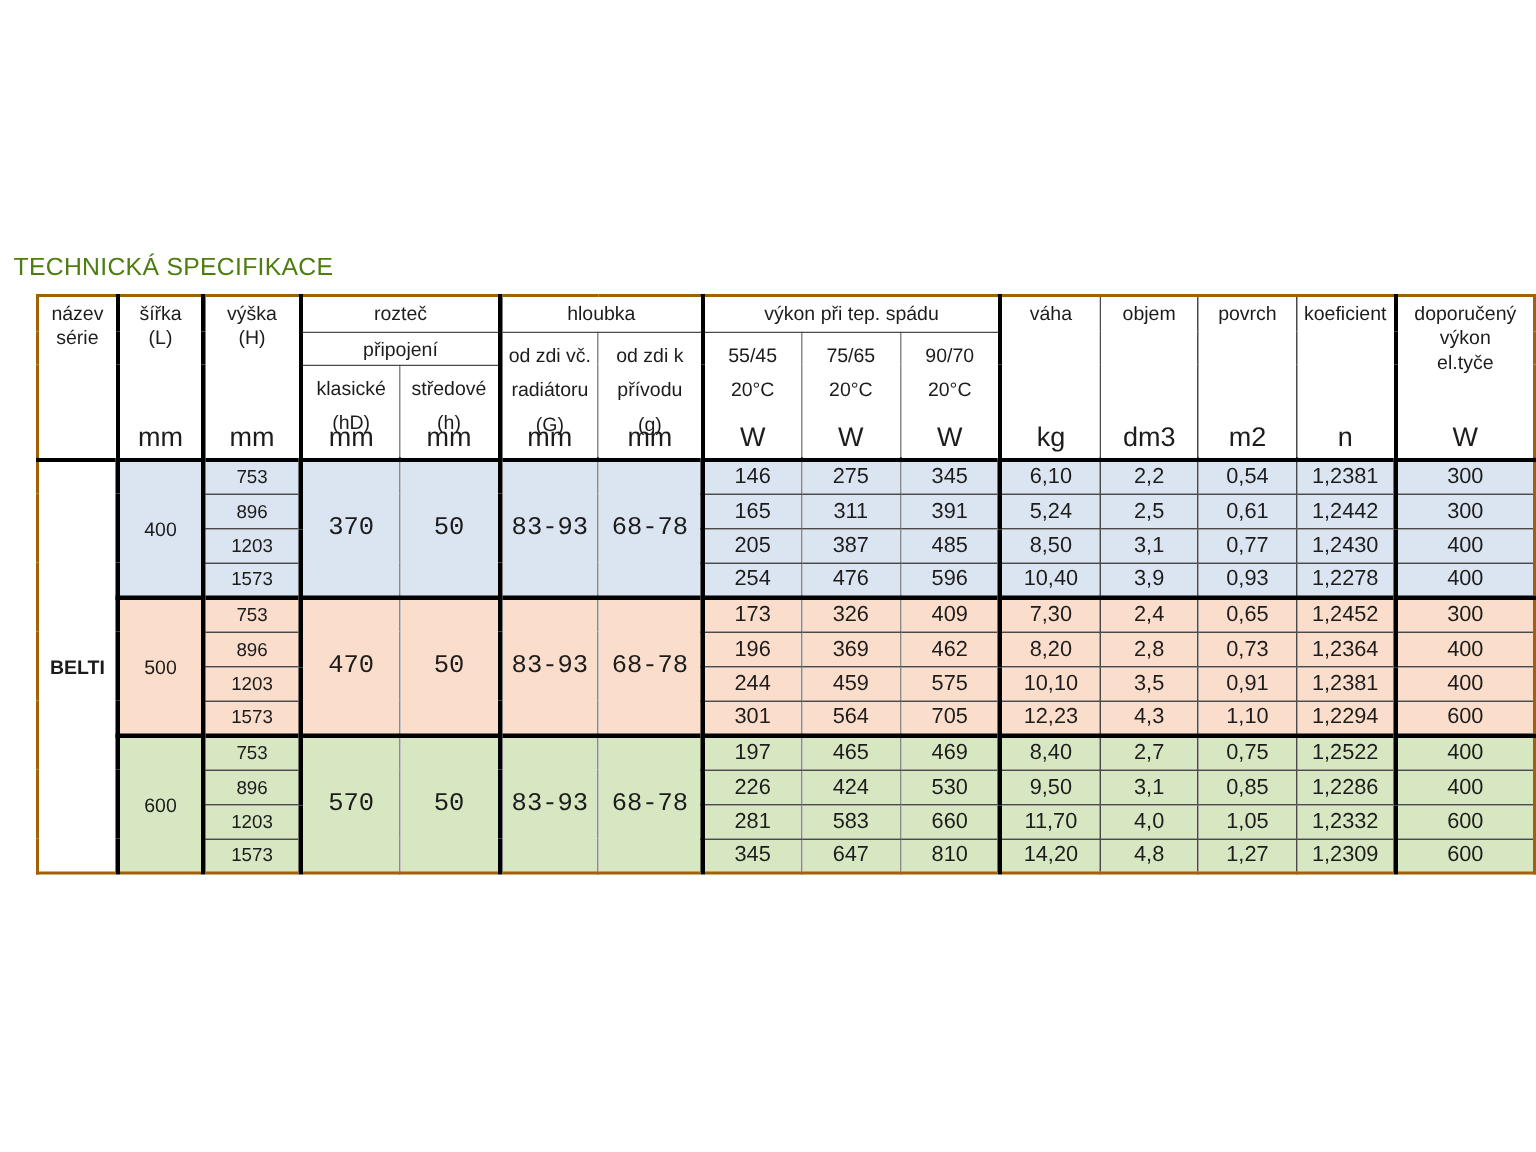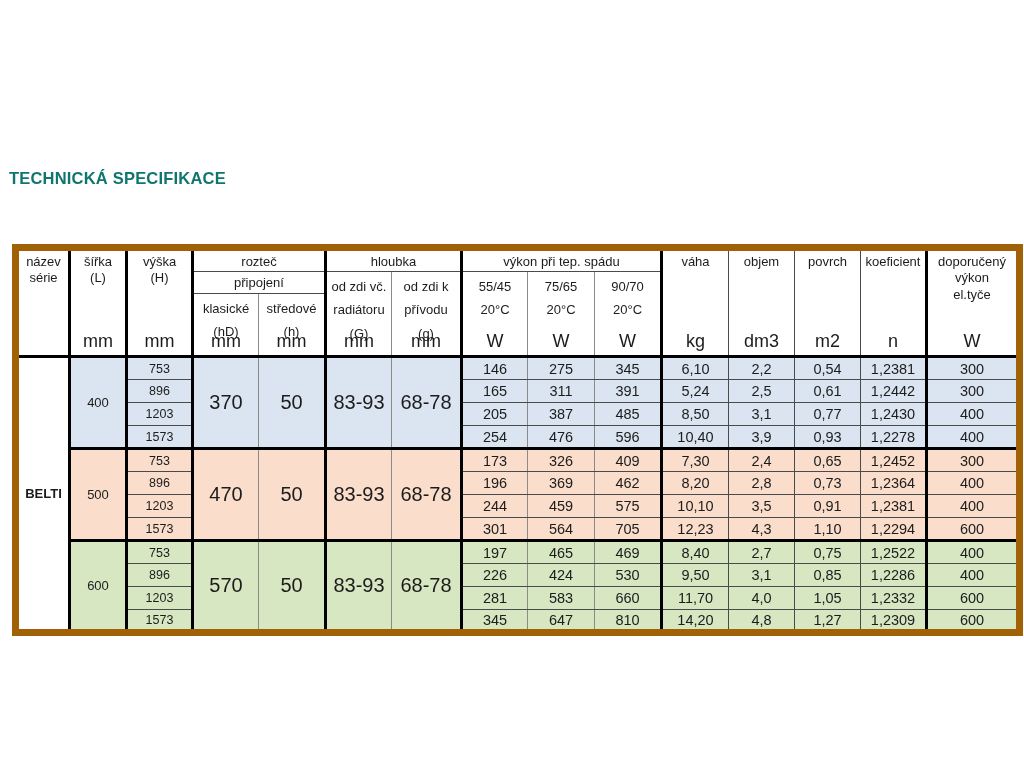--- a/index.html
+++ b/index.html
@@ -1,24 +1,24 @@
 <!DOCTYPE html>
 <html><head>
 <meta charset="utf-8">
 <style>
   * { margin:0; padding:0; box-sizing:border-box; }
   html,body { width:1024px; height:768px; background:#ffffff;
     font-family:"Liberation Sans", sans-serif; color:#1c1c1c; }
   .page { position:relative; width:1024px; height:768px; background:#fff; overflow:hidden; }
 
-  .title { position:absolute; left:9px; top:169px; font-size:16.5px; font-weight:bold;
-    letter-spacing:0.2px; color:#0f766e; }
-
-  table.spec { position:absolute; left:12px; top:196px; border-collapse:collapse;
-    table-layout:fixed; border:7px solid #a16207; background:#fff;margin-top:48px; }
+  .title { position:absolute; left:9px; top:169px; font-size:16.5px; font-weight:normal;
+    letter-spacing:0.2px; color:#4d7c0f; }
+
+  table.spec { position:absolute; left:24px; top:196px; border-collapse:collapse;
+    table-layout:fixed; border:2px solid #a16207; background:#fff; }
 
   td { border:1px solid #4a4a4a; text-align:center; vertical-align:middle;
     padding:0; overflow:hidden; }
 
   
   .br-thick { border-right:3px solid #000 !important; }
   .br-gray  { border-right:1px solid #8a8a8a !important; }
 
   
   thead { border-bottom:3px solid #000; }
@@ -29,21 +29,21 @@
   tr.hrow-a { height:24px; }
   tr.hrow-b { height:22px; }
   tr.hrow-c { height:63px; }
 
   
   tbody tr { height:23px; }
   tbody tr.group-start { border-top:3px solid #000; }
   .series { font-weight:bold; font-size:13px; background:#fff; }
   .sirka  { font-size:13px; }
   .vyska  { font-size:12.5px; }
-  .big    { font-size:20px; }
+  .big    { font-size:17px;font-family:Liberation Mono, monospace; }
   .val    { font-size:14.5px; }
 
   .bg-blue   { background:#dbe5f1; }
   .bg-orange { background:#fbddcb; }
   .bg-green  { background:#d6e7c2; }
 </style>
 </head>
 <body>
 
 <div class="page">

